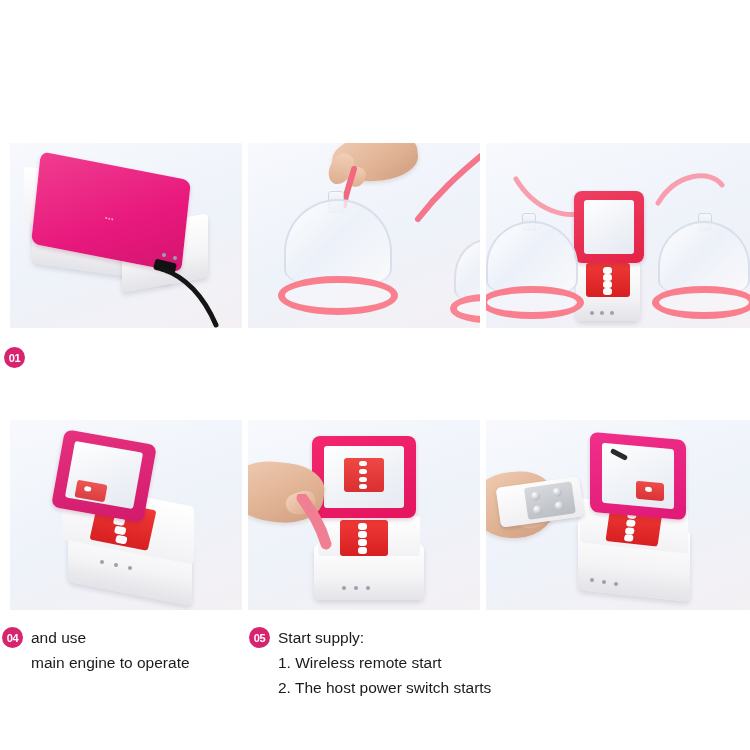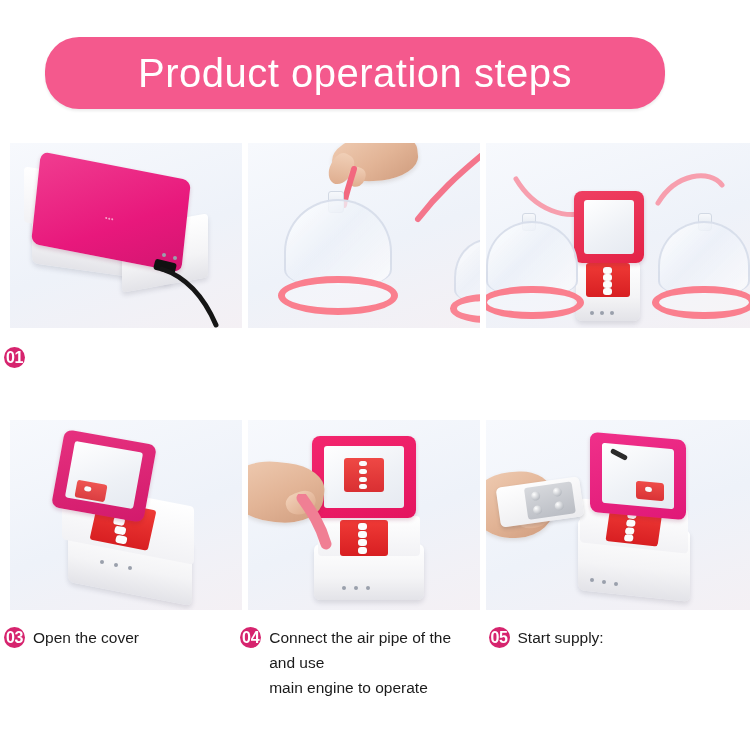--- a/index.html
+++ b/index.html
@@ -50,29 +50,29 @@
   .row-2 .photo { height: 190px; }
 
   
   .captions { position: absolute; left: 0; width: 750px; display: flex; }
   .cap-row-1 { top: 345px; }
   .cap-row-2 { top: 625px; }
 
   .cap { display: flex; align-items: flex-start; gap: 8px; padding-right: 6px; }
   .cap-a { width: 240px; margin-left: 4px; }
   .cap-b { width: 236px; margin-left: 2px; }
-  .cap-c { width: 268px; margin-left: 18px; }
+  .cap-c { width: 268px; margin-left: 11px; }
 
   .badge {
     flex: 0 0 auto;
     width: 21px; height: 21px;
     border-radius: 50%;
     background: #d6246e;
     color: #ffffff;
-    font-size: 16px;
+    font-size: 11px;
     font-weight: 700;
     display: flex; align-items: center; justify-content: center;
     margin-top: 2px;
     letter-spacing: -0.3px;
   }
   .cap-text {
     color: #1b1b1b;
     font-size: 15.5px;
     line-height: 25px;
   }
@@ -187,23 +187,20 @@
     color: rgba(255,255,255,0.6);
     font-size: 7px;
     letter-spacing: 0.5px;
   }
 </style>
 </head>
 <body>
 
 <div class="page">
 
-  <div class="banner">
-    <div class="banner-title">Product operation steps</div>
-  </div>
 
   <div class="row row-1">
 
     <div class="cell cell-a">
       <div class="photo">
         <div class="scene">
 
           <div class="unit-body" style="left:22px;top:68px;width:140px;height:62px;transform:skewY(8deg);"></div>
           <div class="unit-body" style="left:112px;top:78px;width:86px;height:64px;transform:skewY(-10deg);border-radius:4px;"></div>
 
@@ -399,35 +396,30 @@
               <div class="remote-btn" style="left:6px;top:19px;"></div>
               <div class="remote-btn" style="left:28px;top:18px;"></div>
             </div>
           </div>
         </div>
       </div>
     </div>
   </div>
 
   <div class="captions cap-row-2">
-    <div class="cap cap-a">
-      <div class="badge">03</div>
-      <div class="cap-text">
-        <span>Open the cover</span>
-      </div>
-    </div>
     <div class="cap cap-b">
       <div class="badge">04</div>
       <div class="cap-text">
-        <span>Connect the air pipe of the</span>
         <span class="sub">and use</span>
         <span class="sub">main engine to operate</span>
       </div>
     </div>
     <div class="cap cap-c">
       <div class="badge">05</div>
       <div class="cap-text">
         <span>Start supply:</span>
+        <span class="sub">1. Wireless remote start</span>
+        <span class="sub">2. The host power switch starts</span>
       </div>
     </div>
   </div>
 
 </div>
 
 </body></html>

